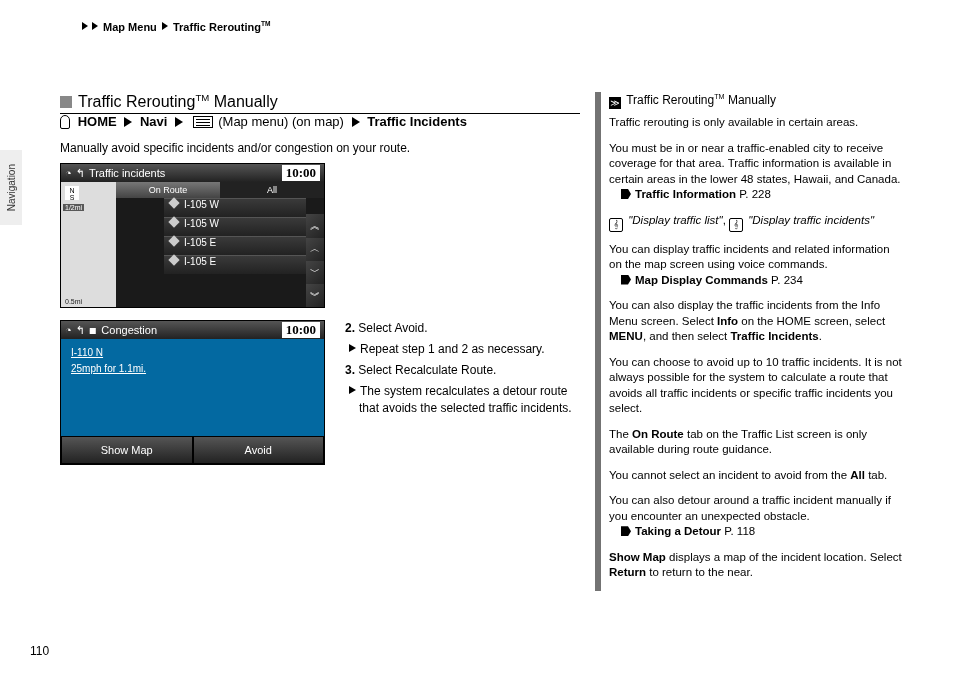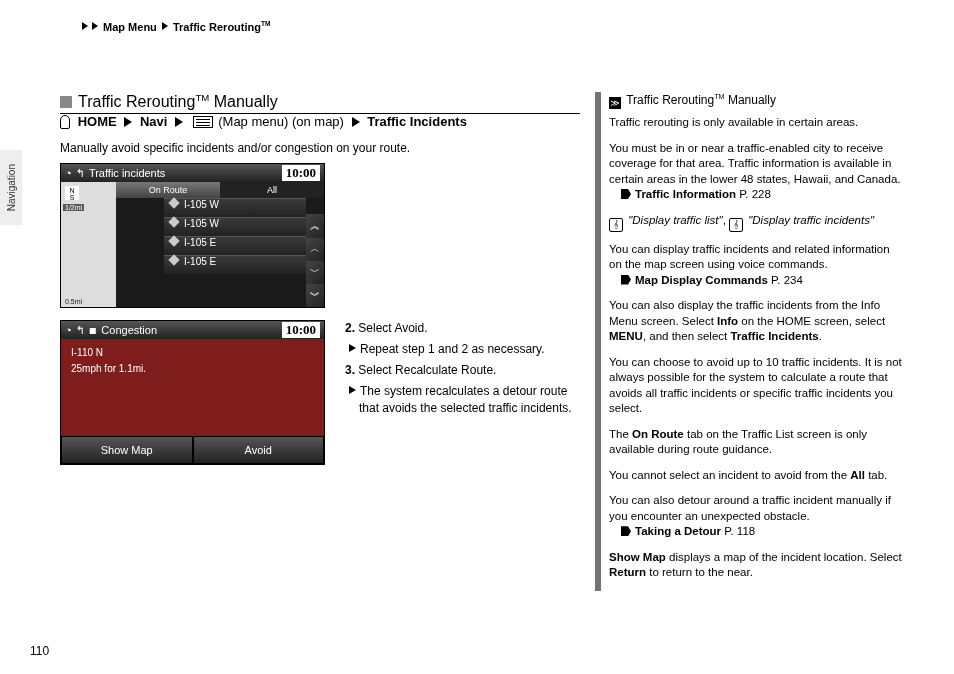--- a/index.html
+++ b/index.html
@@ -130,21 +130,21 @@
   .shot .list .li .diamond {
     display:inline-block; width:8px; height:8px; transform:rotate(45deg);
     background:#ccc; margin-right:6px;
   }
   .shot .scroll {
     position:absolute; right:0; top:32px; bottom:0; width:18px;
     display:flex; flex-direction:column;
   }
   .shot .scroll div { flex:1; background:linear-gradient(135deg,#444,#222); color:#fff; display:flex; align-items:center; justify-content:center; font-size:10px;}
 
-  .shot2 .body { position:absolute; top:18px; left:0; right:0; bottom:0; background:#7f1d1d; }
+  .shot2 .body { position:absolute; top:18px; left:0; right:0; bottom:0; background:#0369a1;text-decoration:underline; }
   .shot2 .body .lines { padding:6px 10px; font-size:10px; line-height:16px;}
   .shot2 .body .btns { position:absolute; bottom:0; left:0; right:0; height:28px; display:flex;}
   .shot2 .body .btns div { flex:1; background:linear-gradient(#555,#222); display:flex; align-items:center; justify-content:center; font-size:11px; border:1px solid #000;}
 
   .steps { flex:1; font-size:12px; line-height:1.4; }
   .steps p { margin-bottom:4px; }
   .steps .indent { padding-left:14px; text-indent:-10px; }
   .steps .tri3 {
     display:inline-block; width:0; height:0;
     border-top:4px solid transparent; border-bottom:4px solid transparent;

